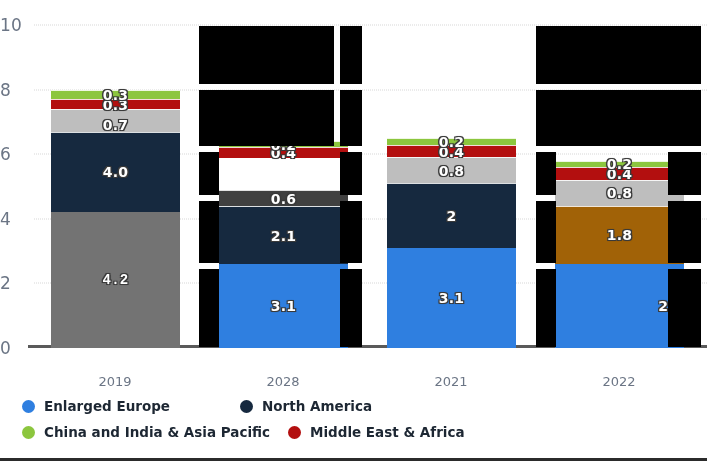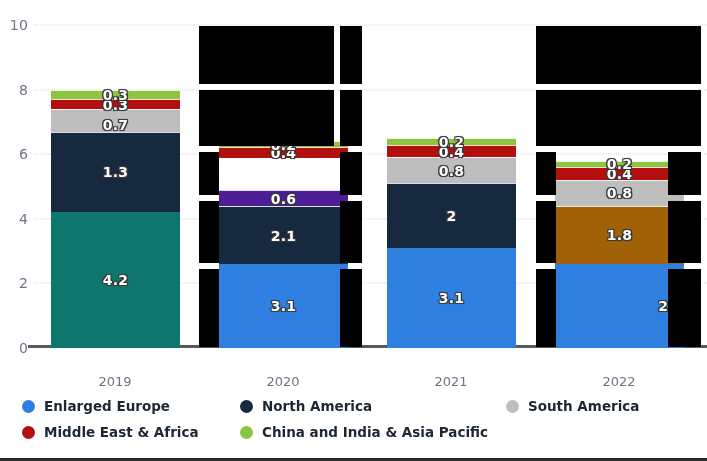--- a/index.html
+++ b/index.html
@@ -16,23 +16,22 @@
   .plot{
     position:absolute;
     left:34px; top:25px;
     width:673px; height:323px;
   }
   
   .ytick{
     position:absolute;
     right:100%;
     width:28px;
-    text-align:right;
     transform:translateY(-50%);
-    font-size:14px;
+    font-size:17px;
     color:#6b7585;
     letter-spacing:.2px;
     white-space:nowrap;
     padding-right:6px;
   }
   .gridline{
     position:absolute;
     left:0; right:0;
     height:0;
     border-top:1px dotted #d8d8d8;
@@ -161,45 +160,45 @@
     <div class="ytick" style="top:40%">6</div>
     <div class="ytick" style="top:60%">4</div>
     <div class="ytick" style="top:80%">2</div>
     <div class="ytick" style="top:100%">0</div>
 
     <div class="axis-base"></div>
 
     <div class="bars">
 
       <div class="bargroup" style="left:17px;width:129px;height:80.0%;">
-        <div class="seg" style="height:52.5%;background:#0f766e;">
+        <div class="seg" style="height:52.5%;background:#737373;font-family:Liberation Mono, monospace;">
           <span class="vlabel">4.2</span>
         </div>
         <div class="seg" style="height:31.25%;background:#16293F;">
-          <span class="vlabel">1.3</span>
+          <span class="vlabel">4.0</span>
         </div>
         <div class="seg" style="height:8.75%;background:#BEBEBE;align-items:flex-end;">
           <span class="vlabel">0.7</span>
         </div>
         <div class="seg thin" style="height:3.75%;background:#B30F0F;">
           <span class="vlabel">0.3</span>
         </div>
         <div class="seg thin" style="height:3.75%;background:#8CC63E;">
           <span class="vlabel">0.3</span>
         </div>
       </div>
 
       <div class="bargroup" style="left:185px;width:129px;height:64.0%;">
         <div class="seg" style="height:48.4375%;background:#2F7FE0;">
           <span class="vlabel">3.1</span>
         </div>
         <div class="seg" style="height:32.8125%;background:#16293F;">
           <span class="vlabel">2.1</span>
         </div>
-        <div class="seg" style="height:9.375%;background:#4c1d95;margin-top:32px;">
+        <div class="seg" style="height:9.375%;background:#404040;margin-top:32px;">
           <span class="vlabel">0.6</span>
         </div>
         <div class="seg thin" style="height:6.25%;background:#B30F0F;">
           <span class="vlabel">0.4</span>
         </div>
         <div class="seg thin" style="height:3.125%;background:#8CC63E;">
           <span class="vlabel">0.2</span>
         </div>
       </div>
 
@@ -237,21 +236,21 @@
         <div class="seg thin" style="height:3.4483%;background:#8CC63E;">
           <span class="vlabel">0.2</span>
         </div>
       </div>
 
     </div>
   </div>
 
   <div class="xlabels">
     <div class="xtick" style="left:81px;">2019</div>
-    <div class="xtick" style="left:249px;">2020</div>
+    <div class="xtick" style="left:249px;">2028</div>
     <div class="xtick" style="left:417px;">2021</div>
     <div class="xtick" style="left:585px;">2022</div>
   </div>
 
   <div class="occl" style="left:199px;top:26px;width:135px;height:58px;"></div>
   <div class="occl" style="left:199px;top:90px;width:135px;height:56px;"></div>
   <div class="occl" style="left:199px;top:152px;width:20px;height:43px;"></div>
   <div class="occl" style="left:199px;top:201px;width:20px;height:62px;"></div>
   <div class="occl" style="left:199px;top:269px;width:20px;height:78px;"></div>
 
@@ -274,35 +273,31 @@
 
     <div class="legend-row r1">
       <div class="legend-item c1">
         <span class="swatch" style="background:#2F7FE0;"></span>
         <span>Enlarged Europe</span>
       </div>
       <div class="legend-item c2">
         <span class="swatch" style="background:#16293F;"></span>
         <span>North America</span>
       </div>
-      <div class="legend-item c3">
-        <span class="swatch" style="background:#BEBEBE;"></span>
-        <span>South America</span>
-      </div>
     </div>
 
     <div class="legend-row r2">
+      <div class="legend-item c2">
+        <span class="swatch" style="background:#8CC63E;"></span>
+        <span>China and India &amp; Asia Pacific</span>
+      </div>
       <div class="legend-item c1">
         <span class="swatch" style="background:#B30F0F;"></span>
         <span>Middle East &amp; Africa</span>
       </div>
-      <div class="legend-item c2">
-        <span class="swatch" style="background:#8CC63E;"></span>
-        <span>China and India &amp; Asia Pacific</span>
-      </div>
     </div>
 
     <div class="legend-sep"></div>
   </div>
 
   <div class="frame-bottom"></div>
 
 </div>
 
 </body></html>

